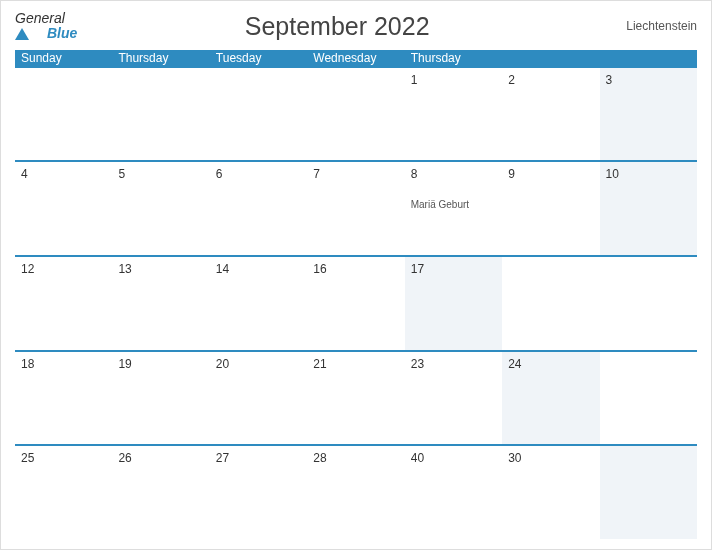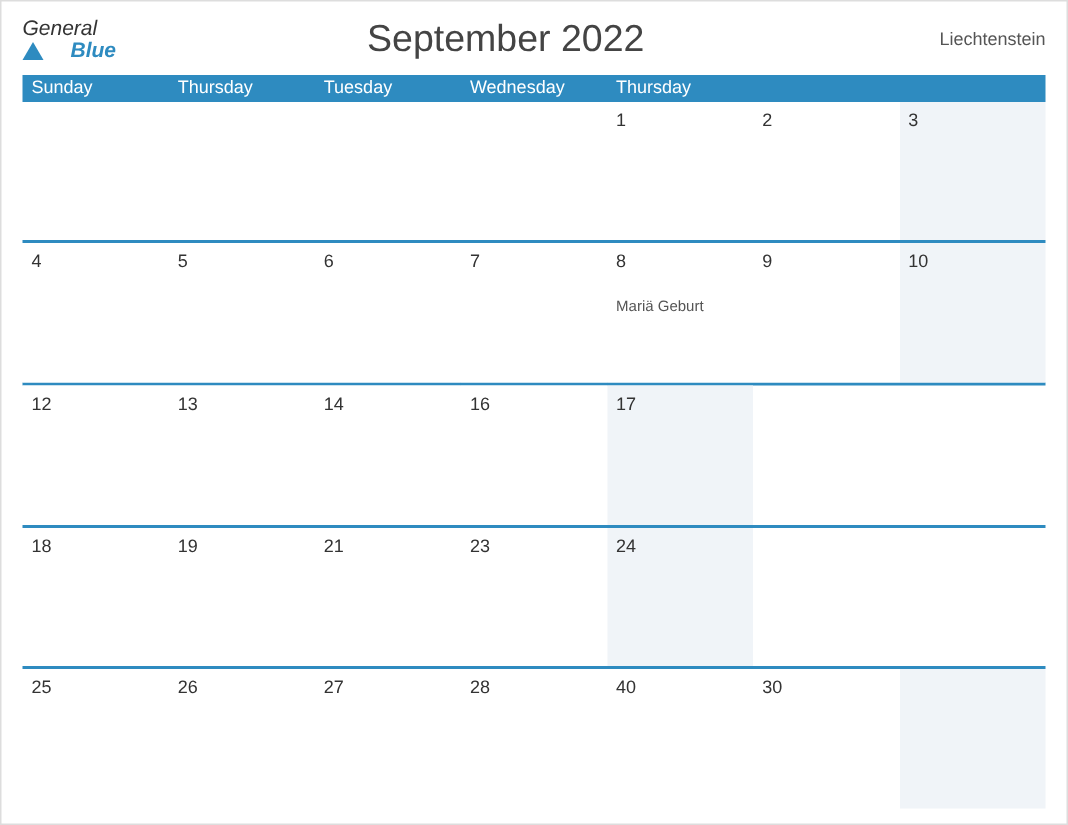--- a/index.html
+++ b/index.html
@@ -208,20 +208,23 @@
           </div>
         </div>
         <div class="week-row">
           <div class="day-cell">
             <span class="day-number">18</span>
           </div>
           <div class="day-cell">
             <span class="day-number">19</span>
           </div>
           <div class="day-cell">
+            <span class="day-number">20</span>
+          </div>
+          <div class="day-cell">
             <span class="day-number">21</span>
           </div>
           <div class="day-cell">
             <span class="day-number">23</span>
           </div>
           <div class="day-cell shaded">
             <span class="day-number">24</span>
           </div>
         </div>
         <div class="week-row">

